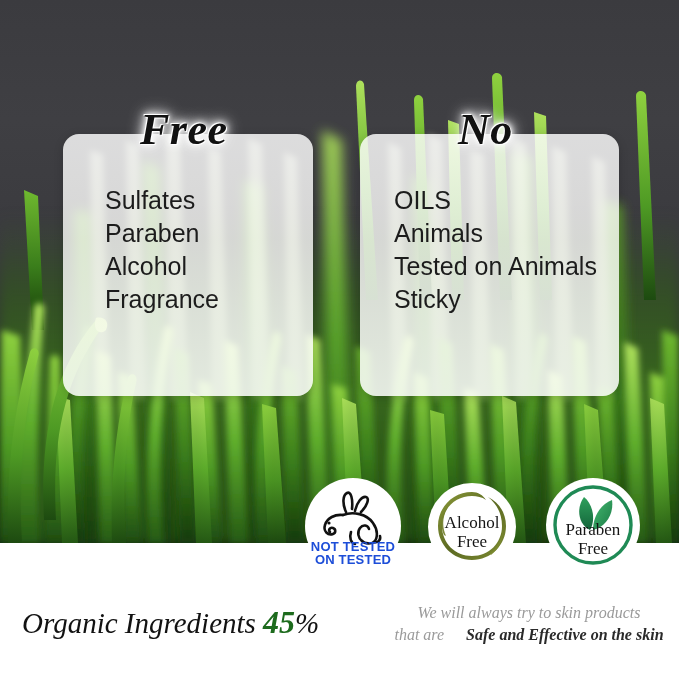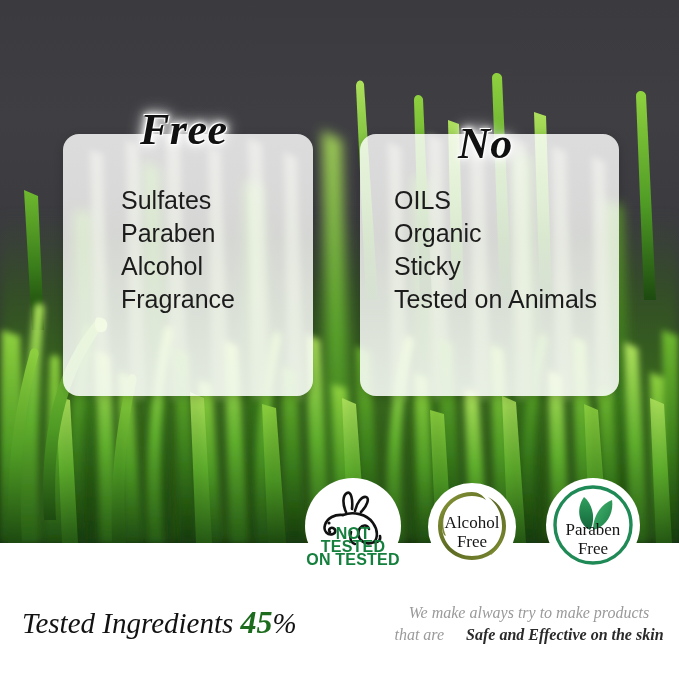--- a/index.html
+++ b/index.html
@@ -29,38 +29,38 @@
   .card{position:absolute;border-radius:16px;
         background:linear-gradient(180deg,rgba(255,255,255,.82) 0%,rgba(253,253,251,.80) 40%,rgba(255,255,255,.86) 100%);
         box-shadow:0 2px 10px rgba(0,0,0,.18);}
   #card-free{left:63px;top:134px;width:250px;height:262px;}
   #card-no{left:360px;top:134px;width:259px;height:262px;}
 
   .card-title{position:absolute;font-family:"Liberation Serif",serif;font-style:italic;font-weight:bold;
      font-size:44px;color:#111;letter-spacing:.5px;white-space:nowrap;
      text-shadow:0 0 5px #fff,0 0 9px #fff,0 0 13px #fff,0 0 18px #fff,1px 1px 0 #fff,-1px -1px 0 #fff;}
   #title-free{left:140px;top:104px;}
-  #title-no{left:458px;top:104px;margin-top:14px;}
+  #title-no{left:458px;top:104px;}
 
   .card-list{position:absolute;margin:0;padding:0;list-style:none;}
   .card-list li{font-family:"Liberation Sans",sans-serif;font-size:25px;line-height:33px;color:#1c1c1c;
                 white-space:nowrap;}
-  #list-free{left:105px;top:184px;margin-left:16px;}
+  #list-free{left:105px;top:184px;}
   #list-no{left:394px;top:184px;}
 
   
   .badge{position:absolute;border-radius:50%;background:#fff;display:flex;align-items:center;justify-content:center;}
   #badge-cruelty{left:305px;top:478px;width:96px;height:96px;}
   #badge-alcohol{left:428px;top:483px;width:88px;height:88px;}
   #badge-paraben{left:546px;top:478px;width:94px;height:94px;}
 
   .badge-inner{position:relative;width:100%;height:100%;}
   .badge-cap{position:absolute;left:0;right:0;text-align:center;
-      font-family:"Liberation Sans",sans-serif;font-weight:bold;font-size:16px;line-height:13px;
-      color:#15803d;letter-spacing:.2px;}
+      font-family:"Liberation Sans",sans-serif;font-weight:bold;font-size:13px;line-height:13px;
+      color:#1d4ed8;letter-spacing:.2px;}
   .badge-cap span{display:block;}
 
   .ring-serif{position:absolute;left:0;right:0;text-align:center;
       font-family:"Liberation Serif",serif;color:#151515;}
 
   
   #footer-left{position:absolute;left:22px;top:604px;font-family:"Liberation Serif",serif;font-style:italic;
                font-size:29px;color:#121212;white-space:nowrap;}
   #footer-left .pct{font-size:32px;color:#1d6b1d;font-weight:bold;font-style:italic;}
   #footer-left .pctsign{font-size:29px;color:#121212;font-style:italic;}
@@ -201,23 +201,23 @@
     <li>Sulfates</li>
     <li>Paraben</li>
     <li>Alcohol</li>
     <li>Fragrance</li>
   </ul>
 
   <div class="card" id="card-no"></div>
   <div class="card-title" id="title-no">No</div>
   <ul class="card-list" id="list-no">
     <li>OILS</li>
-    <li>Organic</li>
+    <li>Animals</li>
+    <li>Tested on Animals</li>
     <li>Sticky</li>
-    <li>Tested on Animals</li>
   </ul>
 
   <div class="badge" id="badge-cruelty">
     <div class="badge-inner">
       <svg viewBox="0 0 96 96" width="96" height="96">
         <g fill="none" stroke="#111" stroke-width="2.6" stroke-linecap="round" stroke-linejoin="round">
           <path d="M41 34 C37 25 38 17 42 15 C46 13 48 21 47 31"></path>
           <path d="M50 33 C52 24 57 18 61 19 C65 20 62 28 56 34"></path>
           <path d="M38 37 C30 36 22 40 20 47 C18 53 23 58 28 56 C31 55 31 51 28 50 C25 49 23 52 25 54"></path>
           <path d="M38 37 C48 33 62 36 68 45 C73 52 73 60 69 64"></path>
@@ -276,22 +276,22 @@
         <path d="M47 52 C47 38 55 26 66 22 C68 36 60 49 47 52 Z" fill="url(#lf2)"></path>
       </svg>
       <div class="ring-serif" style="top:42px;font-size:17px;line-height:19px;">
         <span>Paraben</span>
         <span style="display:block;">Free</span>
       </div>
     </div>
   </div>
 
   <div id="footer-left">
-    <span>Tested Ingredients</span>
+    <span>Organic Ingredients</span>
     <span class="pct">45</span><span class="pctsign">%</span>
   </div>
 
   <div id="footer-right">
-    <div>We make always try to make products</div>
+    <div>We will always try to skin products</div>
     <div><span>that are </span><span class="strong">Safe and Effective on the skin</span></div>
   </div>
 
 </div>
 
 </body></html>

